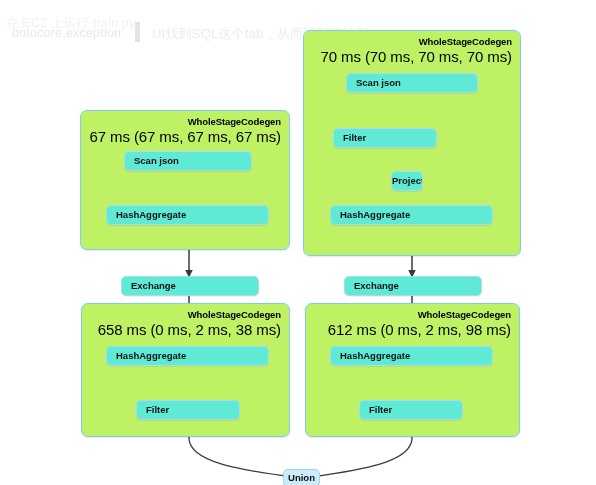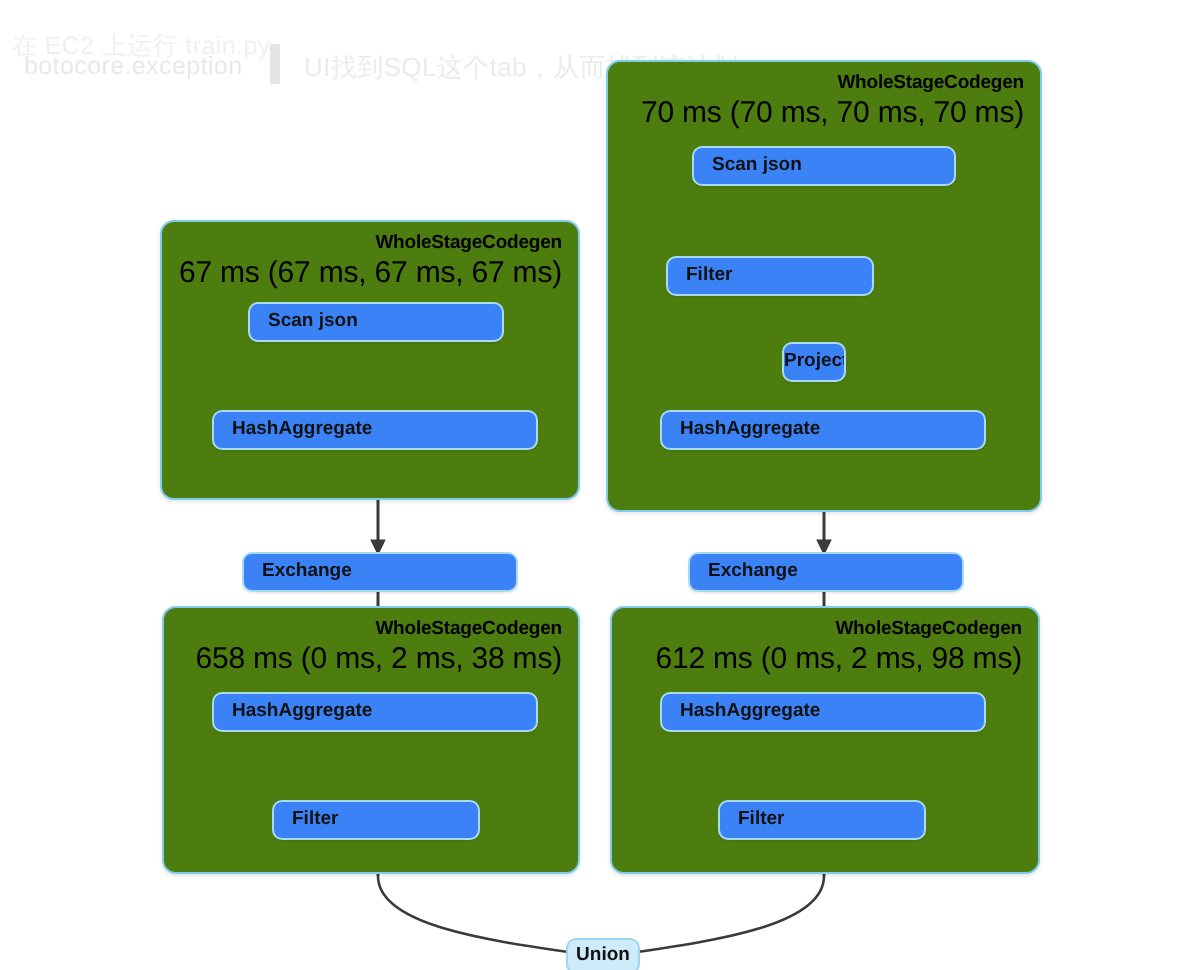--- a/index.html
+++ b/index.html
@@ -65,21 +65,21 @@
     top: 0;
     width: 596px;
     height: 485px;
     z-index: 3;
     pointer-events: none;
   }
 
   
   .stage {
     position: absolute;
-    background: #4d7c0f;
+    background: #bef264;
     border: 1px solid #7ecdf0;
     border-radius: 7px;
     box-sizing: border-box;
     z-index: 4;
     box-shadow: 0 1px 2px rgba(0,0,0,0.10);
   }
   .stage-title {
     position: absolute;
     right: 8px;
     top: 6px;
@@ -96,21 +96,21 @@
   .stage-title .stage-metric {
     display: block;
     font-size: 15px;
     font-weight: normal;
     letter-spacing: -0.1px;
   }
 
   
   .node {
     position: absolute;
-    background: #3b82f6;
+    background: #5eead4;
     border: 1px solid #A9DCF2;
     border-radius: 5px;
     box-sizing: border-box;
     height: 20px;
     line-height: 18px;
     font-size: 9.5px;
     font-weight: bold;
     color: #111111;
     padding-left: 9px;
     white-space: nowrap;

